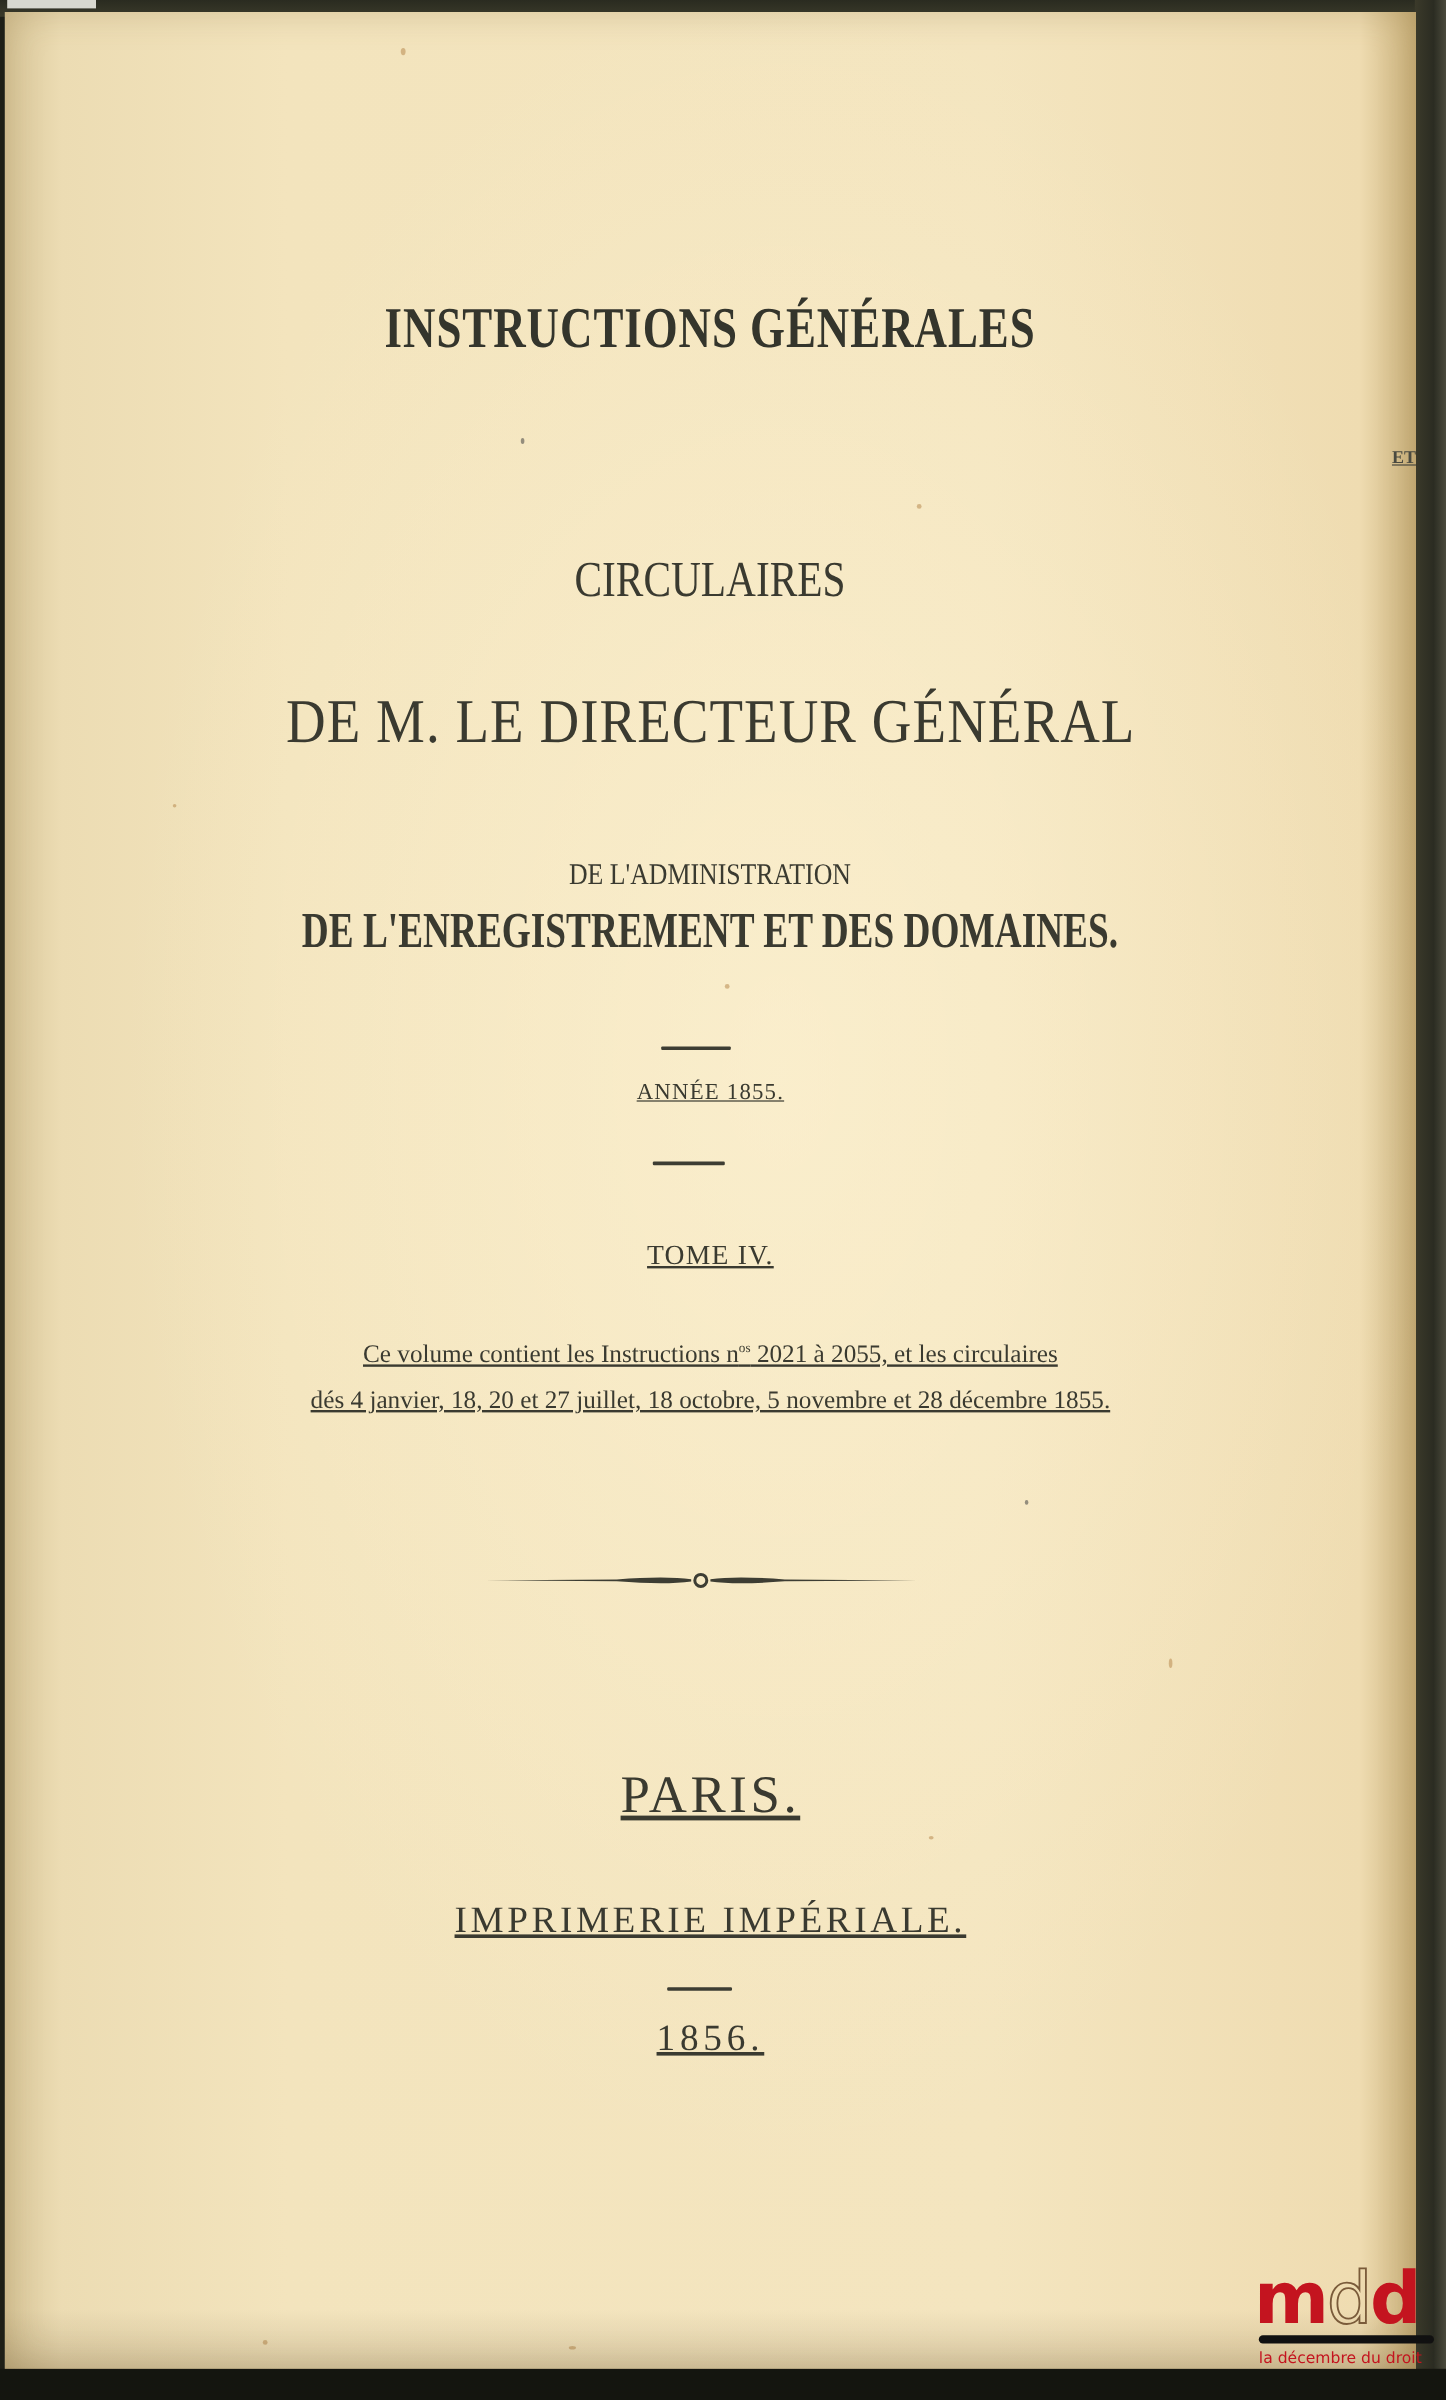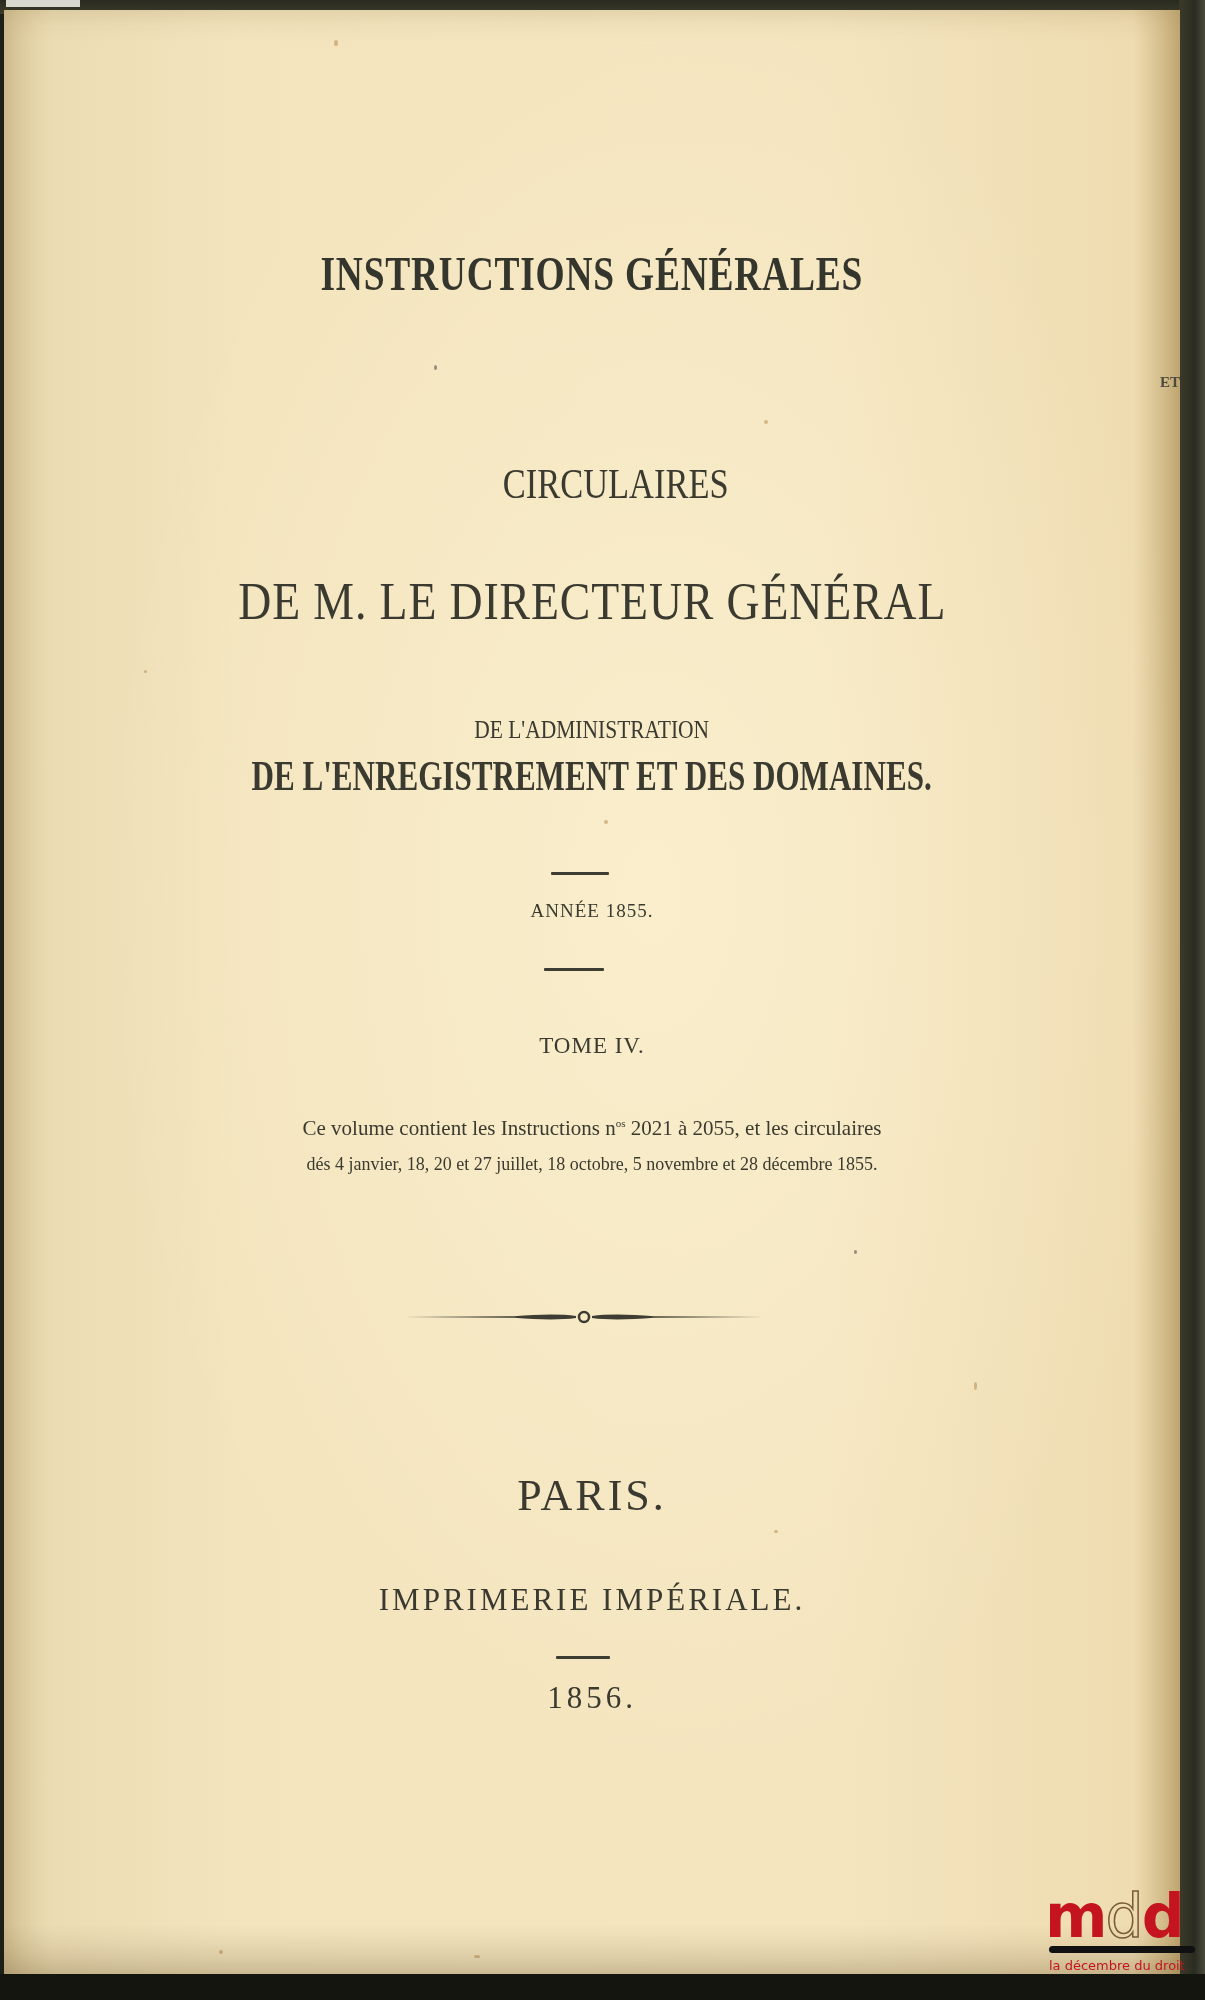--- a/index.html
+++ b/index.html
@@ -29,47 +29,47 @@
         radial-gradient(ellipse at 55% 45%, rgba(255,245,215,0.55) 0%, rgba(255,245,215,0) 60%),
         linear-gradient(90deg, #d9c79a 0%, #ecdcb3 4%, #f3e4bd 20%, #f4e5bf 70%, #efdcb1 96%, #c9b07a 100%);
       box-shadow: inset 0 0 30px rgba(120,90,40,0.25);
     }
     .page::after {
       content: ""; position: absolute; left: 0; right: 0; bottom: 0; height: 50px;
       background: linear-gradient(180deg, rgba(0,0,0,0) 0%, rgba(60,40,10,0.15) 100%);
     }
     .line {
       position: absolute; left: 0; width: 1176px; text-align: center;
-      color: #3a3a30; white-space: nowrap;
+      color: #3a3a30; white-space: nowrap; text-decoration: underline;
     }
     .title-condensed {
       font-family: "Liberation Serif", serif; font-weight: bold;
       transform-origin: center; display: inline-block;
     }
     .l1 { top: 236px; font-size: 48px; letter-spacing: 1px; }
     .l1 span { transform: scaleX(0.78); color: #34352c; }
     .l2 { top: 364px; font-size: 15px; font-family: "Liberation Serif", serif; font-weight: bold; color: #4a4a40; text-align: right; }
-    .l3 { top: 450px; font-size: 42px; padding-left: 24px; }
+    .l3 { top: 450px; font-size: 42px; }
     .l3 span { transform: scaleX(0.82); font-weight: normal; }
     .l4 { top: 562px; font-size: 52px; }
     .l4 span { transform: scaleX(0.88); font-weight: normal; letter-spacing: 1px; }
     .l5 { top: 706px; font-size: 25px; }
     .l5 span { transform: scaleX(0.86); font-weight: normal; }
     .l6 { top: 742px; font-size: 42px; }
     .l6 span { transform: scaleX(0.74); }
     .rule {
       position: absolute; height: 3px; background: #3d3d33; border-radius: 1px;
     }
     .r1 { left: 547px; top: 862px; width: 58px; }
     .r2 { left: 540px; top: 958px; width: 60px; }
     .r3 { left: 552px; top: 1646px; width: 54px; }
     .l7 { top: 890px; font-family: "Liberation Serif", serif; font-size: 19px; letter-spacing: 1px; }
     .l8 { top: 1023px; font-family: "Liberation Serif", serif; font-size: 23px; letter-spacing: 1px; }
     .l9 { top: 1106px; font-family: "Liberation Serif", serif; font-size: 21px; }
-    .l10 { top: 1144px; font-family: "Liberation Serif", serif; font-size: 18px; }
+    .l10 { top: 1144px; font-family: "Liberation Serif", serif; font-size: 21px; }
     .l9 sup, .l10 sup { font-size: 11px; }
     .ornament {
       position: absolute; left: 400px; top: 1297px; width: 360px; height: 20px;
     }
     .l11 { top: 1460px; font-family: "Liberation Serif", serif; font-size: 44px; letter-spacing: 3px; }
     .l12 { top: 1572px; font-family: "Liberation Serif", serif; font-size: 31px; letter-spacing: 3px; }
     .l13 { top: 1670px; font-family: "Liberation Serif", serif; font-size: 31px; letter-spacing: 4px; }
     .speck { position: absolute; background: #b88a50; border-radius: 50%; opacity: 0.55; }
     .logo {
       position: absolute; left: 1045px; top: 1886px; width: 156px; height: 110px;

